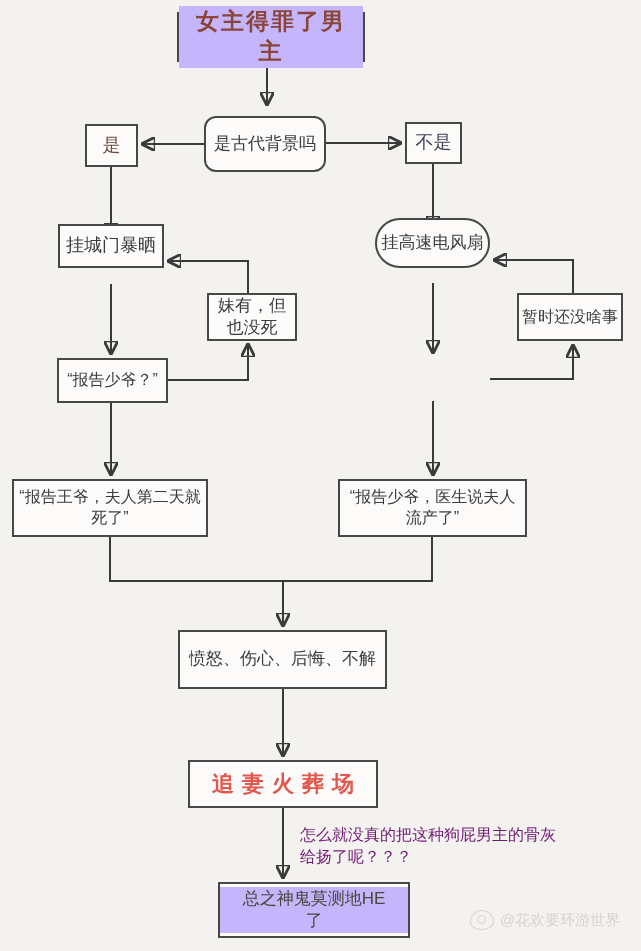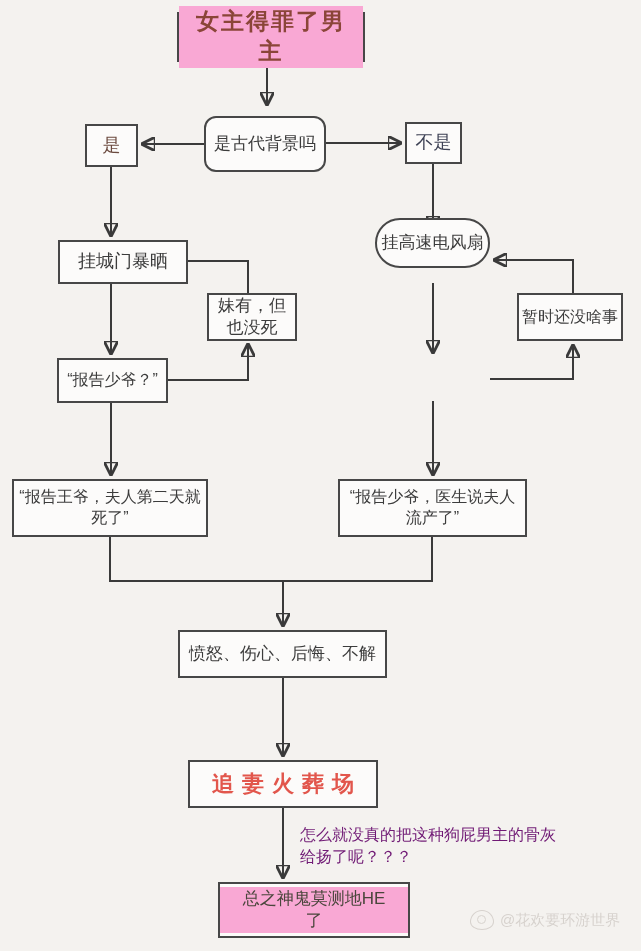--- a/index.html
+++ b/index.html
@@ -9,21 +9,21 @@
   }
   .wires{position:absolute;left:0;top:0;width:641px;height:951px;}
   .wires path{stroke:#3a3a3a;stroke-width:2;fill:none;}
   .node{
     position:absolute;box-sizing:border-box;
     background:#fcfbfa;border:2px solid #474747;
     display:flex;align-items:center;justify-content:center;
     text-align:center;color:#3c3c3c;line-height:1.3;
   }
   .node span{white-space:pre-line;}
-  .hl{background:#f9a8d4;padding:1px 15px;}
+  .hl{background:#c4b5fd;padding:1px 15px;}
   .n-title{font-size:23px;font-weight:bold;color:#8a4538;letter-spacing:2px;}
   .n-decision{font-size:17px;}
   .n-yes{font-size:18px;color:#6b4a3f;}
   .n-no{font-size:18px;color:#3d4154;}
   .n-std{font-size:18px;}
   .n-mid{font-size:17px;}
   .n-sm{font-size:16px;}
   .n-trope{font-size:22px;font-weight:bold;color:#e2564c;letter-spacing:8px;padding-left:8px;}
   .n-ending{font-size:17px;color:#4a463c;}
   .annotation{
@@ -82,21 +82,21 @@
   </div>
 
   <div class="node n-yes" style="left:85px;top:124px;width:53px;height:43px;">
     <span>是</span>
   </div>
 
   <div class="node n-no" style="left:405px;top:122px;width:57px;height:42px;">
     <span>不是</span>
   </div>
 
-  <div class="node n-std" style="left:58px;top:240px;width:130px;height:44px;">
+  <div class="node n-std" style="left:58px;top:224px;width:106px;height:44px;">
     <span>挂城门暴晒</span>
   </div>
 
   <div class="node n-mid" style="left:375px;top:218px;width:115px;height:50px;border-radius:25px;">
     <span>挂高速电风扇</span>
   </div>
 
   <div class="node n-mid" style="left:207px;top:293px;width:90px;height:48px;">
     <span>妹有，但
 也没死</span>
@@ -114,21 +114,21 @@
   <div class="node n-sm" style="left:12px;top:479px;width:196px;height:58px;">
     <span>“报告王爷，夫人第二天就
 死了”</span>
   </div>
 
   <div class="node n-sm" style="left:338px;top:479px;width:189px;height:58px;">
     <span>“报告少爷，医生说夫人
 流产了”</span>
   </div>
 
-  <div class="node n-mid" style="left:178px;top:630px;width:209px;height:48px;">
+  <div class="node n-mid" style="left:178px;top:630px;width:209px;height:59px;">
     <span>愤怒、伤心、后悔、不解</span>
   </div>
 
   <div class="node n-trope" style="left:188px;top:760px;width:190px;height:48px;">
     <span>追妻火葬场</span>
   </div>
 
   <div class="annotation">怎么就没真的把这种狗屁男主的骨灰
 给扬了呢？？？</div>
 

